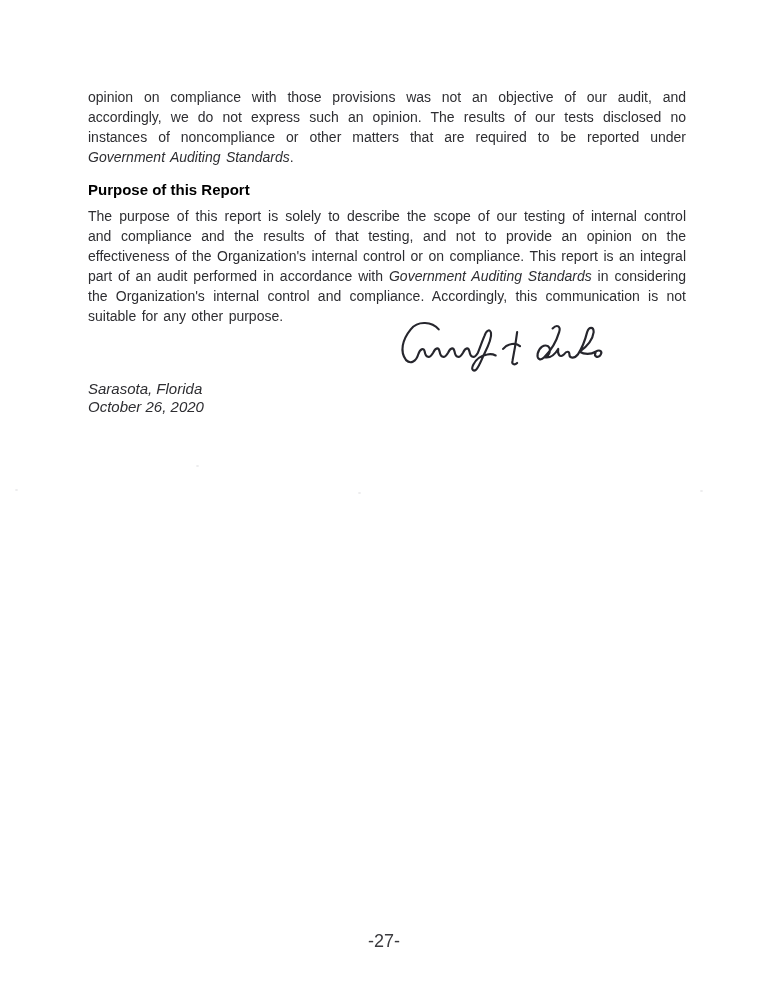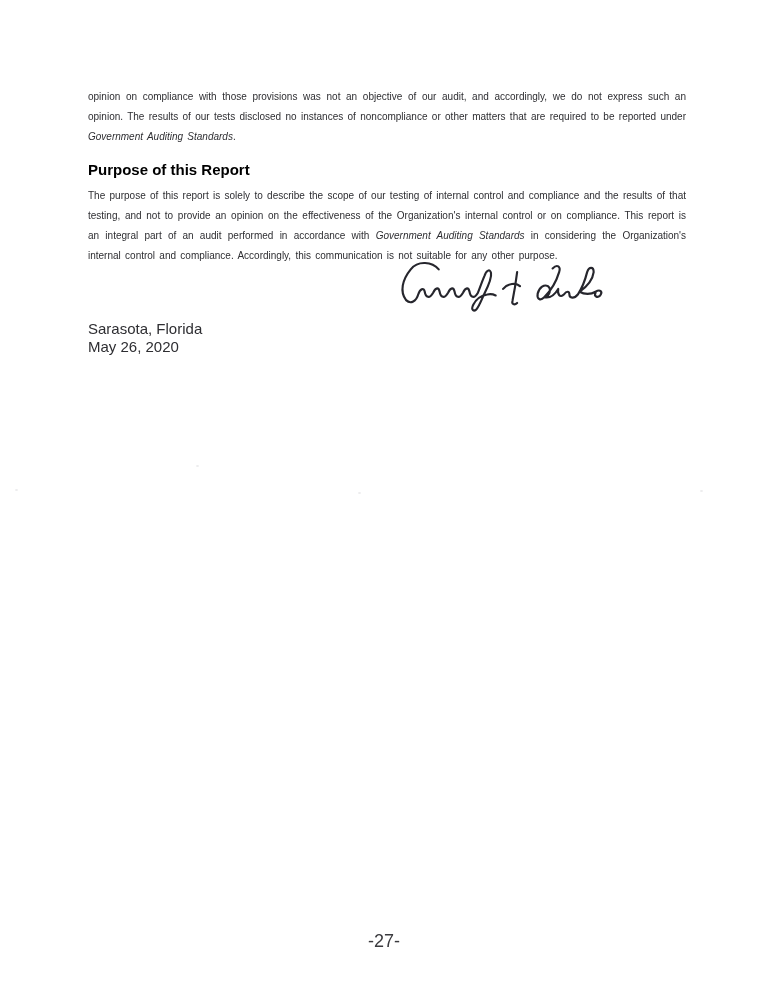--- a/index.html
+++ b/index.html
@@ -14,21 +14,21 @@
     overflow: hidden;
   }
   .content {
     position: absolute;
     left: 88px;
     top: 87px;
     width: 598px;
   }
   p.body-para {
     margin: 0;
-    font-size: 10px;
+    font-size: 14px;
     line-height: 20px;
     text-align: justify;
     word-spacing: 1.5px;
     color: #2e2e32;
   }
   .section-heading {
     margin: 13px 0 6px 0;
     font-size: 15px;
     line-height: 20px;
     font-weight: bold;
@@ -39,20 +39,21 @@
     margin: -6px 0 0 292px;
     width: 250px;
     height: 56px;
   }
   .signature-wrap svg { display: block; width: 250px; height: 56px; }
   .closing-block {
     margin-top: 4px;
     font-size: 15px;
     line-height: 17.5px;
     color: #2e2e32;
+    font-style: italic;
   }
   .page-footer {
     position: absolute;
     left: 0;
     right: 0;
     top: 931px;
     text-align: center;
     font-size: 18px;
     color: #3a3a3e;
   }
@@ -101,21 +102,21 @@
                    C174,41 179,36 182,31 C181,37 184,41 188,37 C191,33 194,33 194,37
                    C194,41 199,42 203,37 C207,31 211,21 213,13 C215,7 220,7 220,13
                    C219,21 212,29 205,34 C210,37 217,37 222,34 C227,31 230,34 227,38
                    C224,41 220,39 222,35"></path>
         </g>
       </svg>
     </div>
 
     <div class="closing-block">
       <div>Sarasota, Florida</div>
-      <div>May 26, 2020</div>
+      <div>October 26, 2020</div>
     </div>
 
   </div>
 
   <div class="page-footer">-27-</div>
 
   <div class="speck speck-1"></div>
   <div class="speck speck-2"></div>
   <div class="speck speck-3"></div>
   <div class="speck speck-4"></div>

